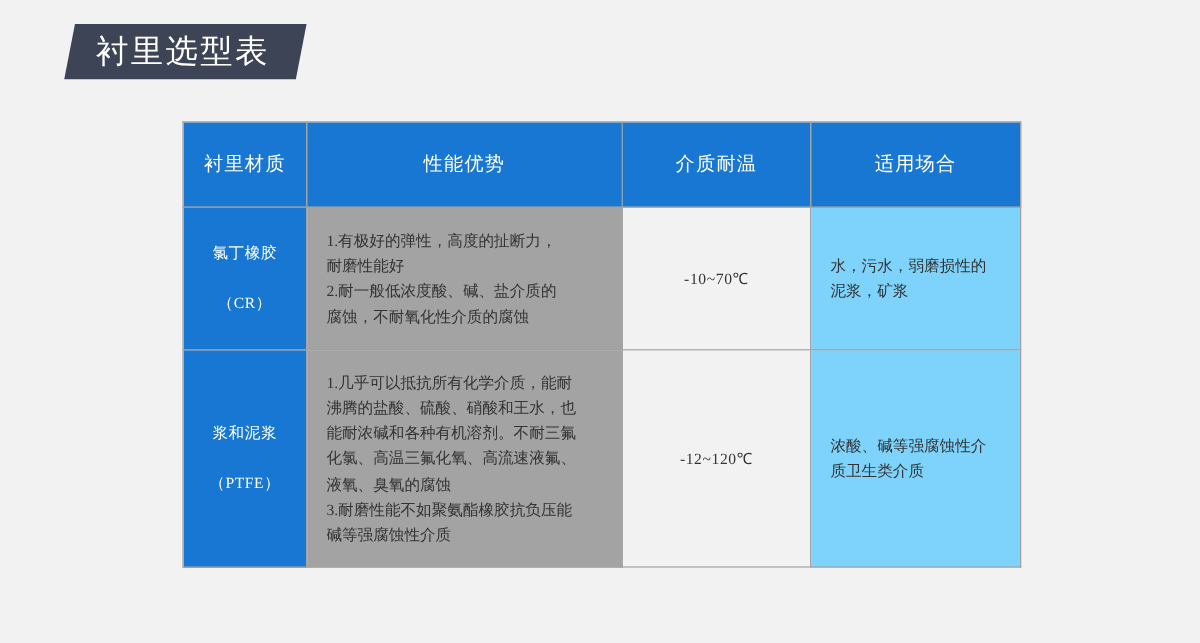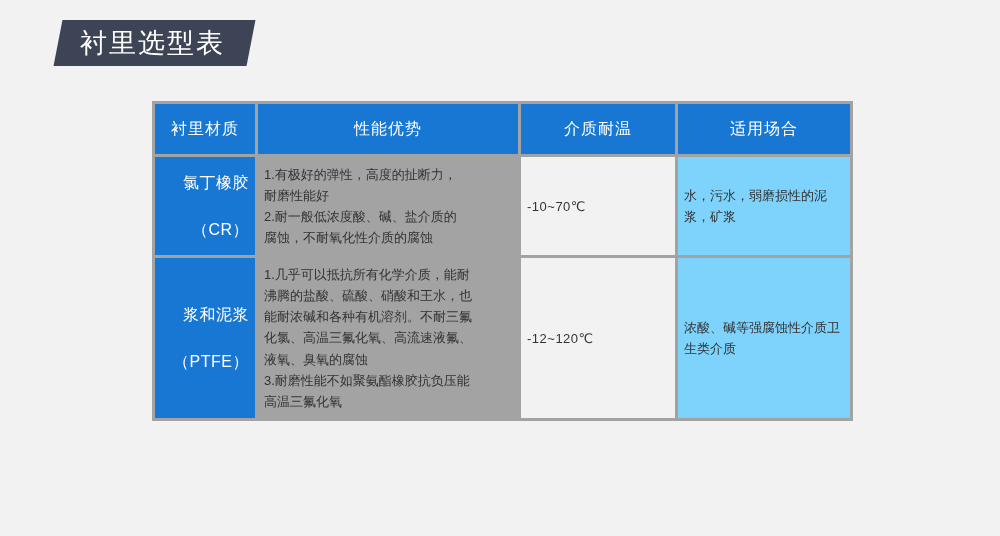--- a/index.html
+++ b/index.html
@@ -48,40 +48,41 @@
     table-layout: fixed;
     background: #f2f2f2;
   }
   #lining-table col.c1 { width: 103px; }
   #lining-table col.c2 { width: 263px; }
   #lining-table col.c3 { width: 157px; }
   #lining-table col.c4 { width: 175px; }
 
   #lining-table th,
   #lining-table td {
-    border: 3px solid #a3a3a3;
-    padding: 6px;
+    border: 1px solid #a3a3a3;
+    padding: 16px;
     vertical-align: middle;
+    font-family: Liberation Serif, serif;
   }
 
   thead th {
     background: #1877d2;
     color: #ffffff;
     font-size: 16px;
     font-weight: 400;
     height: 38px;
     text-align: center;
     letter-spacing: 1px;
   }
 
   td.material-cell {
     background: #1877d2;
     color: #ffffff;
-    font-size: 16px;
-    text-align: right;
+    font-size: 13px;
+    text-align: center;
     line-height: 1.45;
     letter-spacing: 0.5px;
   }
   td.material-cell .mat-name { display: block; }
   td.material-cell .mat-abbr { display: block; margin-top: 23px; }
 
   td.perf-cell {
     background: #a3a3a3;
     color: #333333;
     font-size: 13px;
@@ -89,20 +90,21 @@
     padding: 8px 10px 8px 14px;
     vertical-align: top;
     text-align: left;
   }
   td.perf-cell .perf-line { display: block; }
 
   td.temp-cell {
     background: #f2f2f2;
     color: #333333;
     font-size: 13px;
+    text-align: center;
     letter-spacing: 0.5px;
   }
 
   td.usage-cell {
     background: #7dd3fc;
     color: #333333;
     font-size: 13px;
     line-height: 1.62;
     padding: 8px 10px 8px 10px;
     vertical-align: top;
@@ -157,19 +159,19 @@
           <span class="mat-name">浆和泥浆</span>
           <span class="mat-abbr">（PTFE）</span>
         </td>
         <td class="perf-cell">
           <span class="perf-line">1.几乎可以抵抗所有化学介质，能耐</span>
           <span class="perf-line">沸腾的盐酸、硫酸、硝酸和王水，也</span>
           <span class="perf-line">能耐浓碱和各种有机溶剂。不耐三氟</span>
           <span class="perf-line">化氯、高温三氟化氧、高流速液氟、</span>
           <span class="perf-line">液氧、臭氧的腐蚀</span>
           <span class="perf-line">3.耐磨性能不如聚氨酯橡胶抗负压能</span>
-          <span class="perf-line">高温三氟化氧</span>
+          <span class="perf-line">碱等强腐蚀性介质</span>
         </td>
         <td class="temp-cell">-12~120℃</td>
         <td class="usage-cell"><span class="perf-line">浓酸、碱等强腐蚀性介质</span><span class="perf-line">卫生类介质</span></td>
       </tr>
     </tbody>
 </table>
 
 </body></html>

